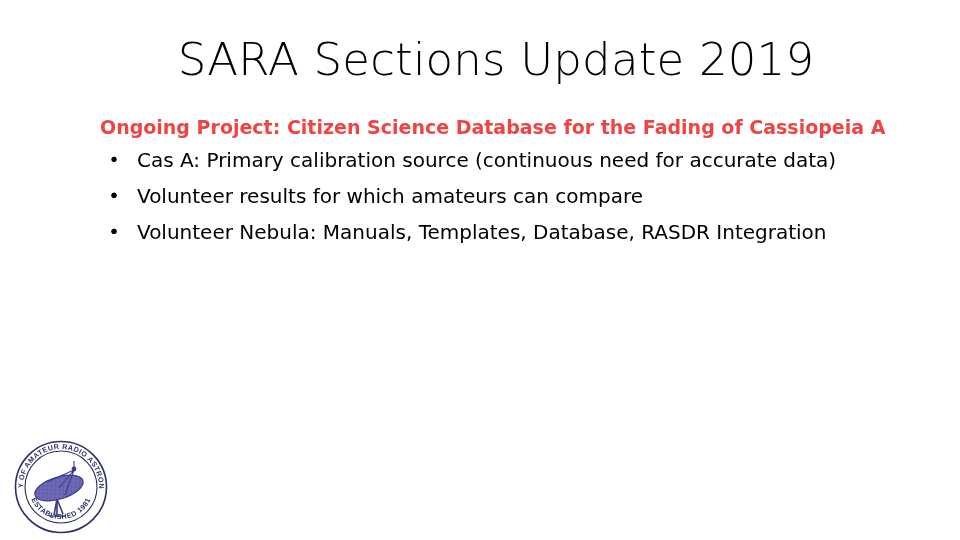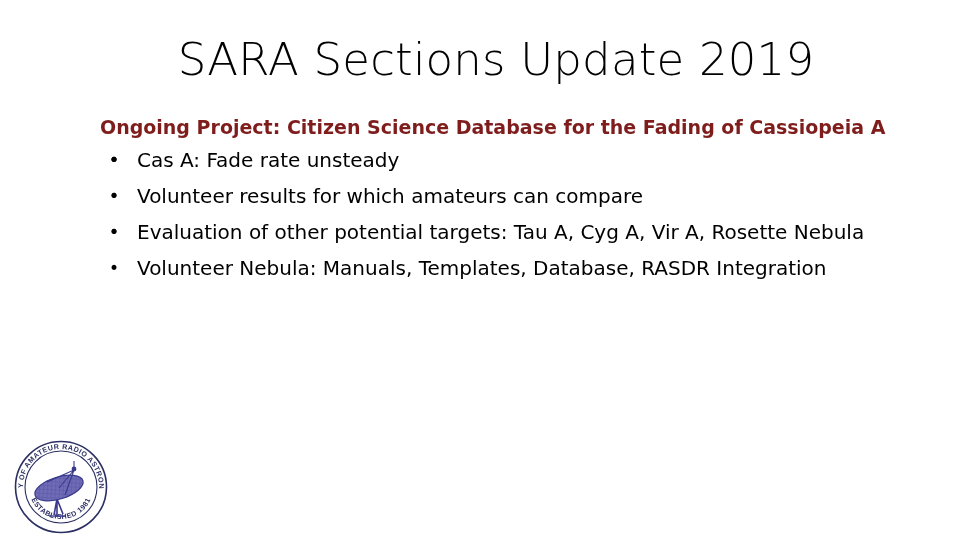--- a/index.html
+++ b/index.html
@@ -45,21 +45,21 @@
     left: 100px;
     top: 112px;
     width: 790px;
   }
 
   .lead-line {
     font-family: "DejaVu Sans", "Liberation Sans", sans-serif;
     font-size: 19px;
     font-weight: bold;
     line-height: 30px;
-    color: #7f1d1d;
+    color: #ef4444;
     white-space: nowrap;
   }
 
   .bullet-list {
     list-style: none;
     margin: 0;
     padding: 0;
   }
 
   .bullet-item {
@@ -116,38 +116,37 @@
   <div class="body-block">
 
     <div class="lead-line">Ongoing Project: Citizen Science Database for the Fading of Cassiopeia A</div>
 
     <ul class="bullet-list">
       <li class="bullet-item">
         <span class="bullet-marker">•</span>
       </li>
       <li class="bullet-item">
         <span class="bullet-marker">•</span>
+        <span>Cas A: Primary calibration source (continuous need for accurate data)</span>
       </li>
       <li class="bullet-item">
         <span class="bullet-marker">•</span>
-        <span>Cas A: Fade rate unsteady</span>
       </li>
       <li class="bullet-item">
         <span class="bullet-marker">•</span>
       </li>
       <li class="bullet-item">
         <span class="bullet-marker">•</span>
         <span>Volunteer results for which amateurs can compare</span>
       </li>
       <li class="bullet-item">
         <span class="bullet-marker">•</span>
       </li>
       <li class="bullet-item">
         <span class="bullet-marker">•</span>
-        <span>Evaluation of other potential targets: Tau A, Cyg A, Vir A, Rosette Nebula</span>
       </li>
       <li class="bullet-item">
         <span class="bullet-marker">•</span>
         <span>Volunteer Nebula: Manuals, Templates, Database, RASDR Integration</span>
       </li>
     </ul>
   </div>
 
   <div class="logo">
     <svg viewBox="0 0 96 96" xmlns="http://www.w3.org/2000/svg">

